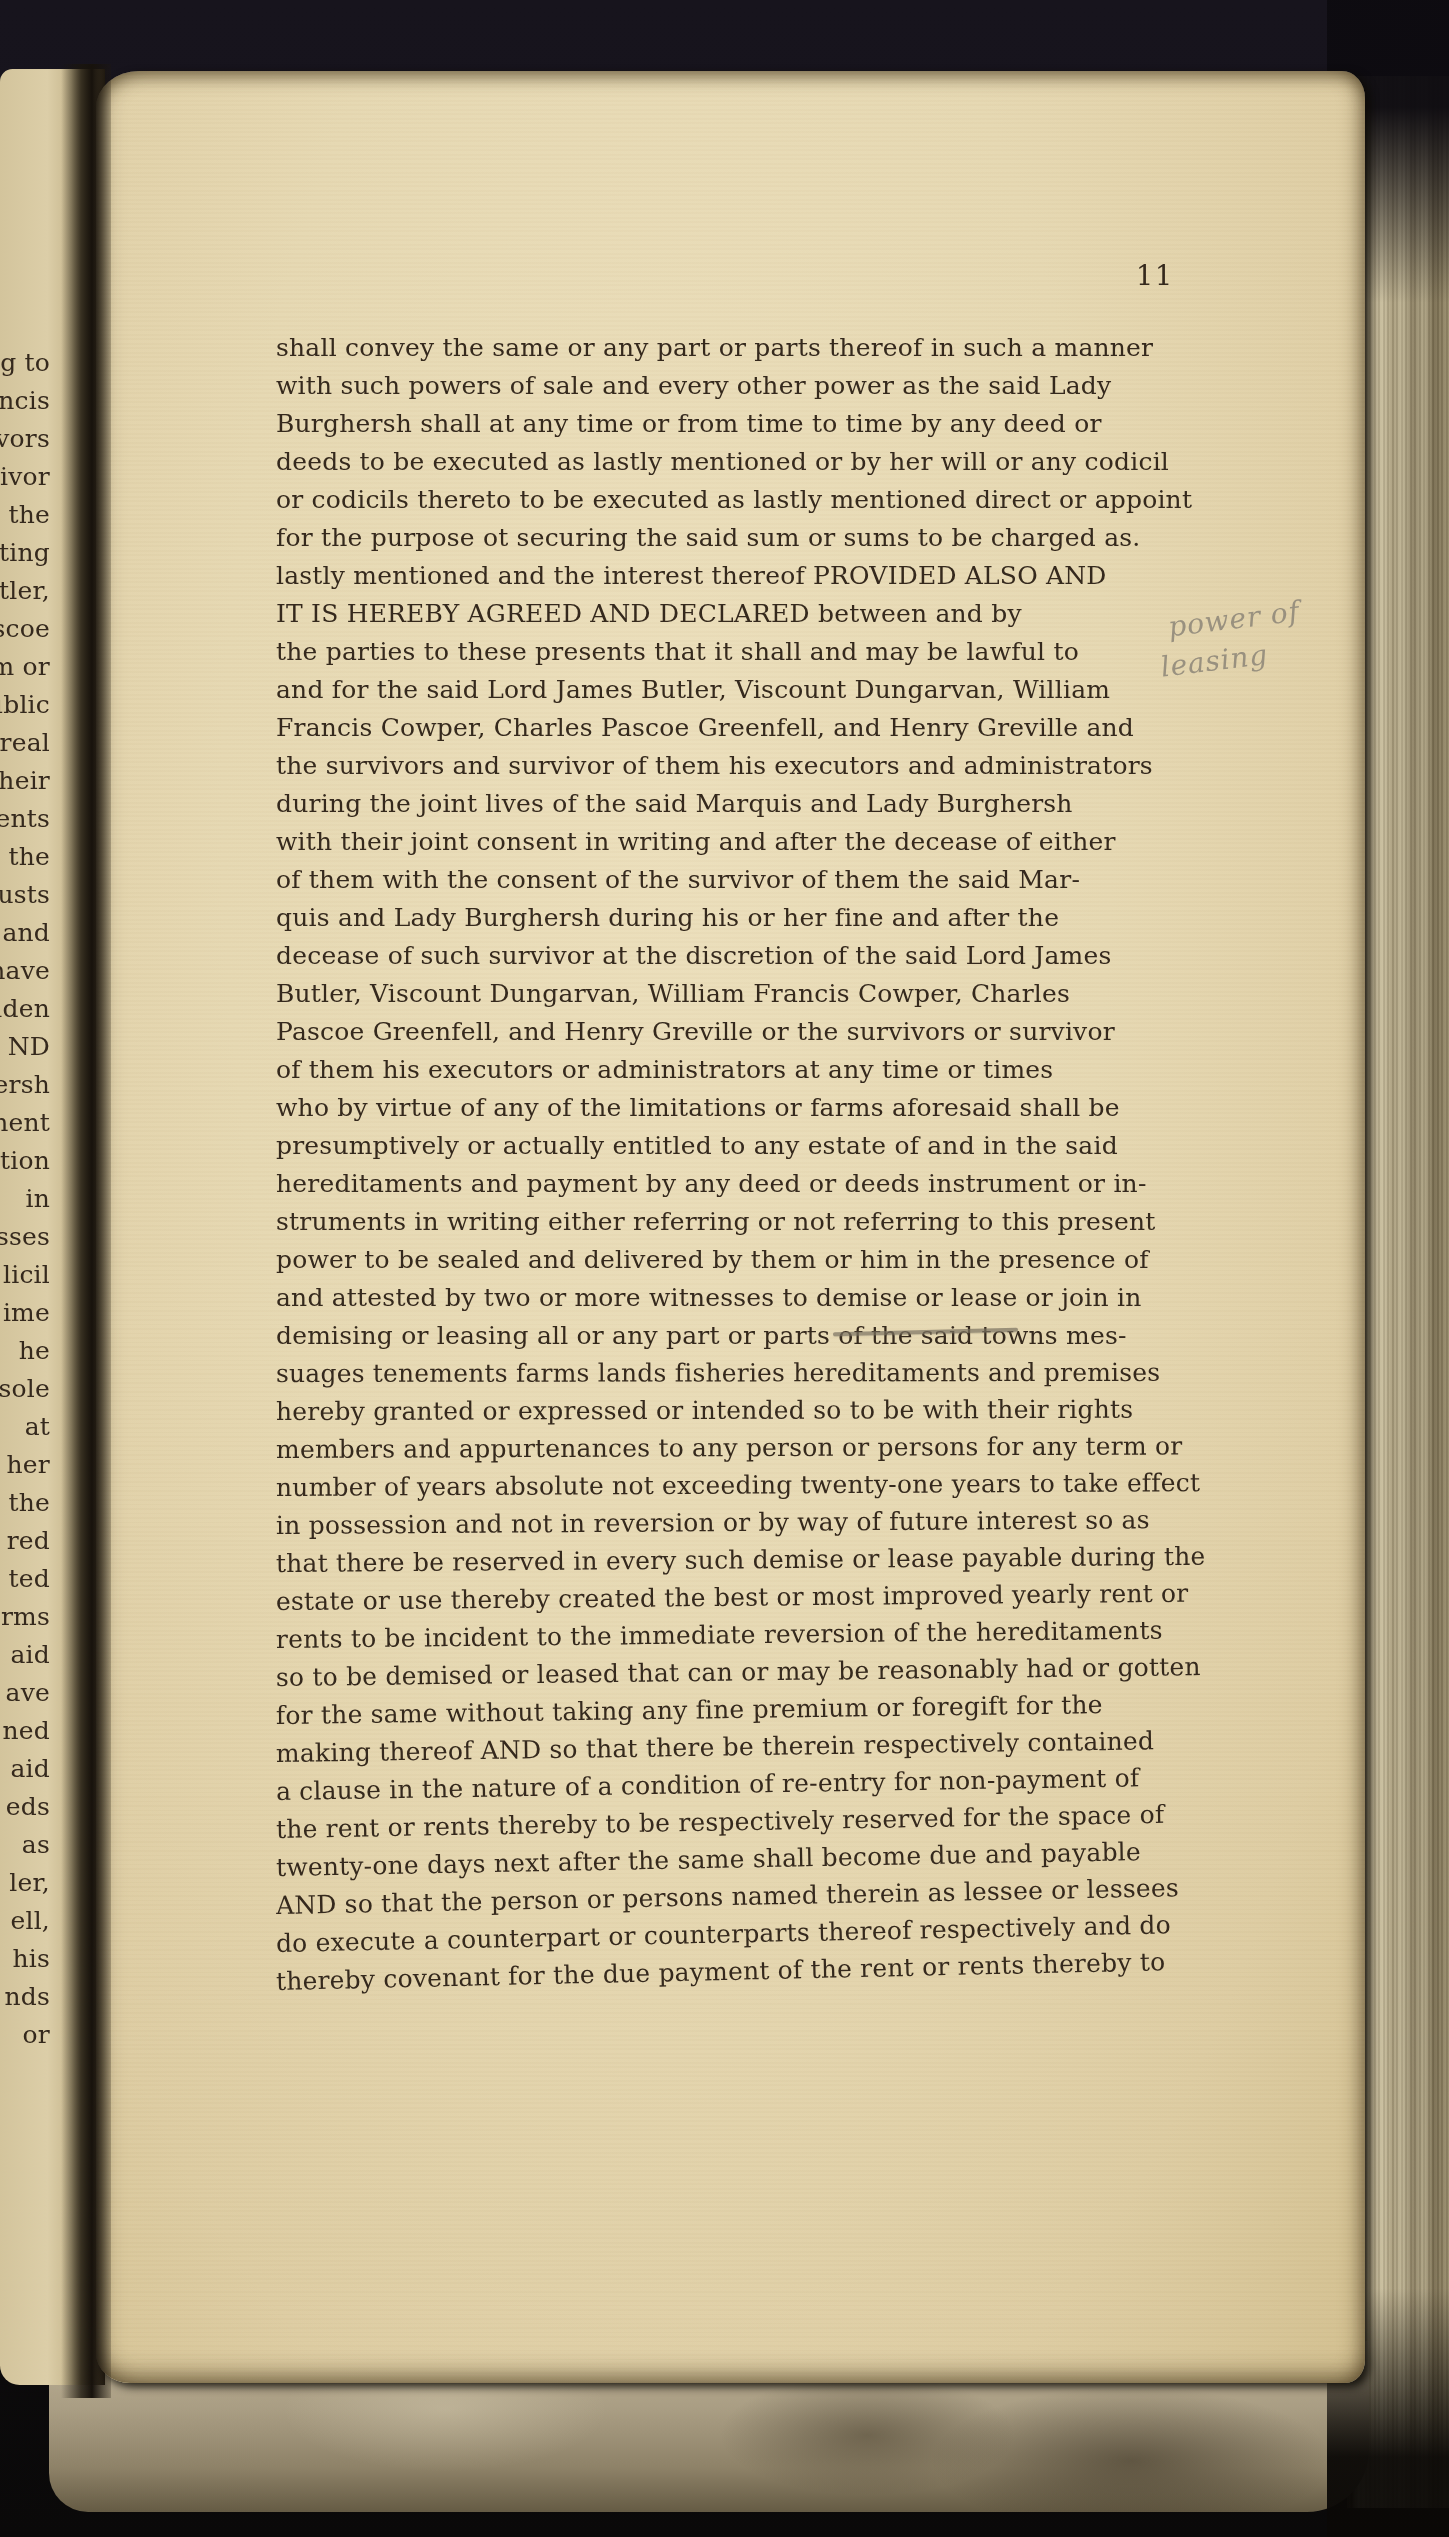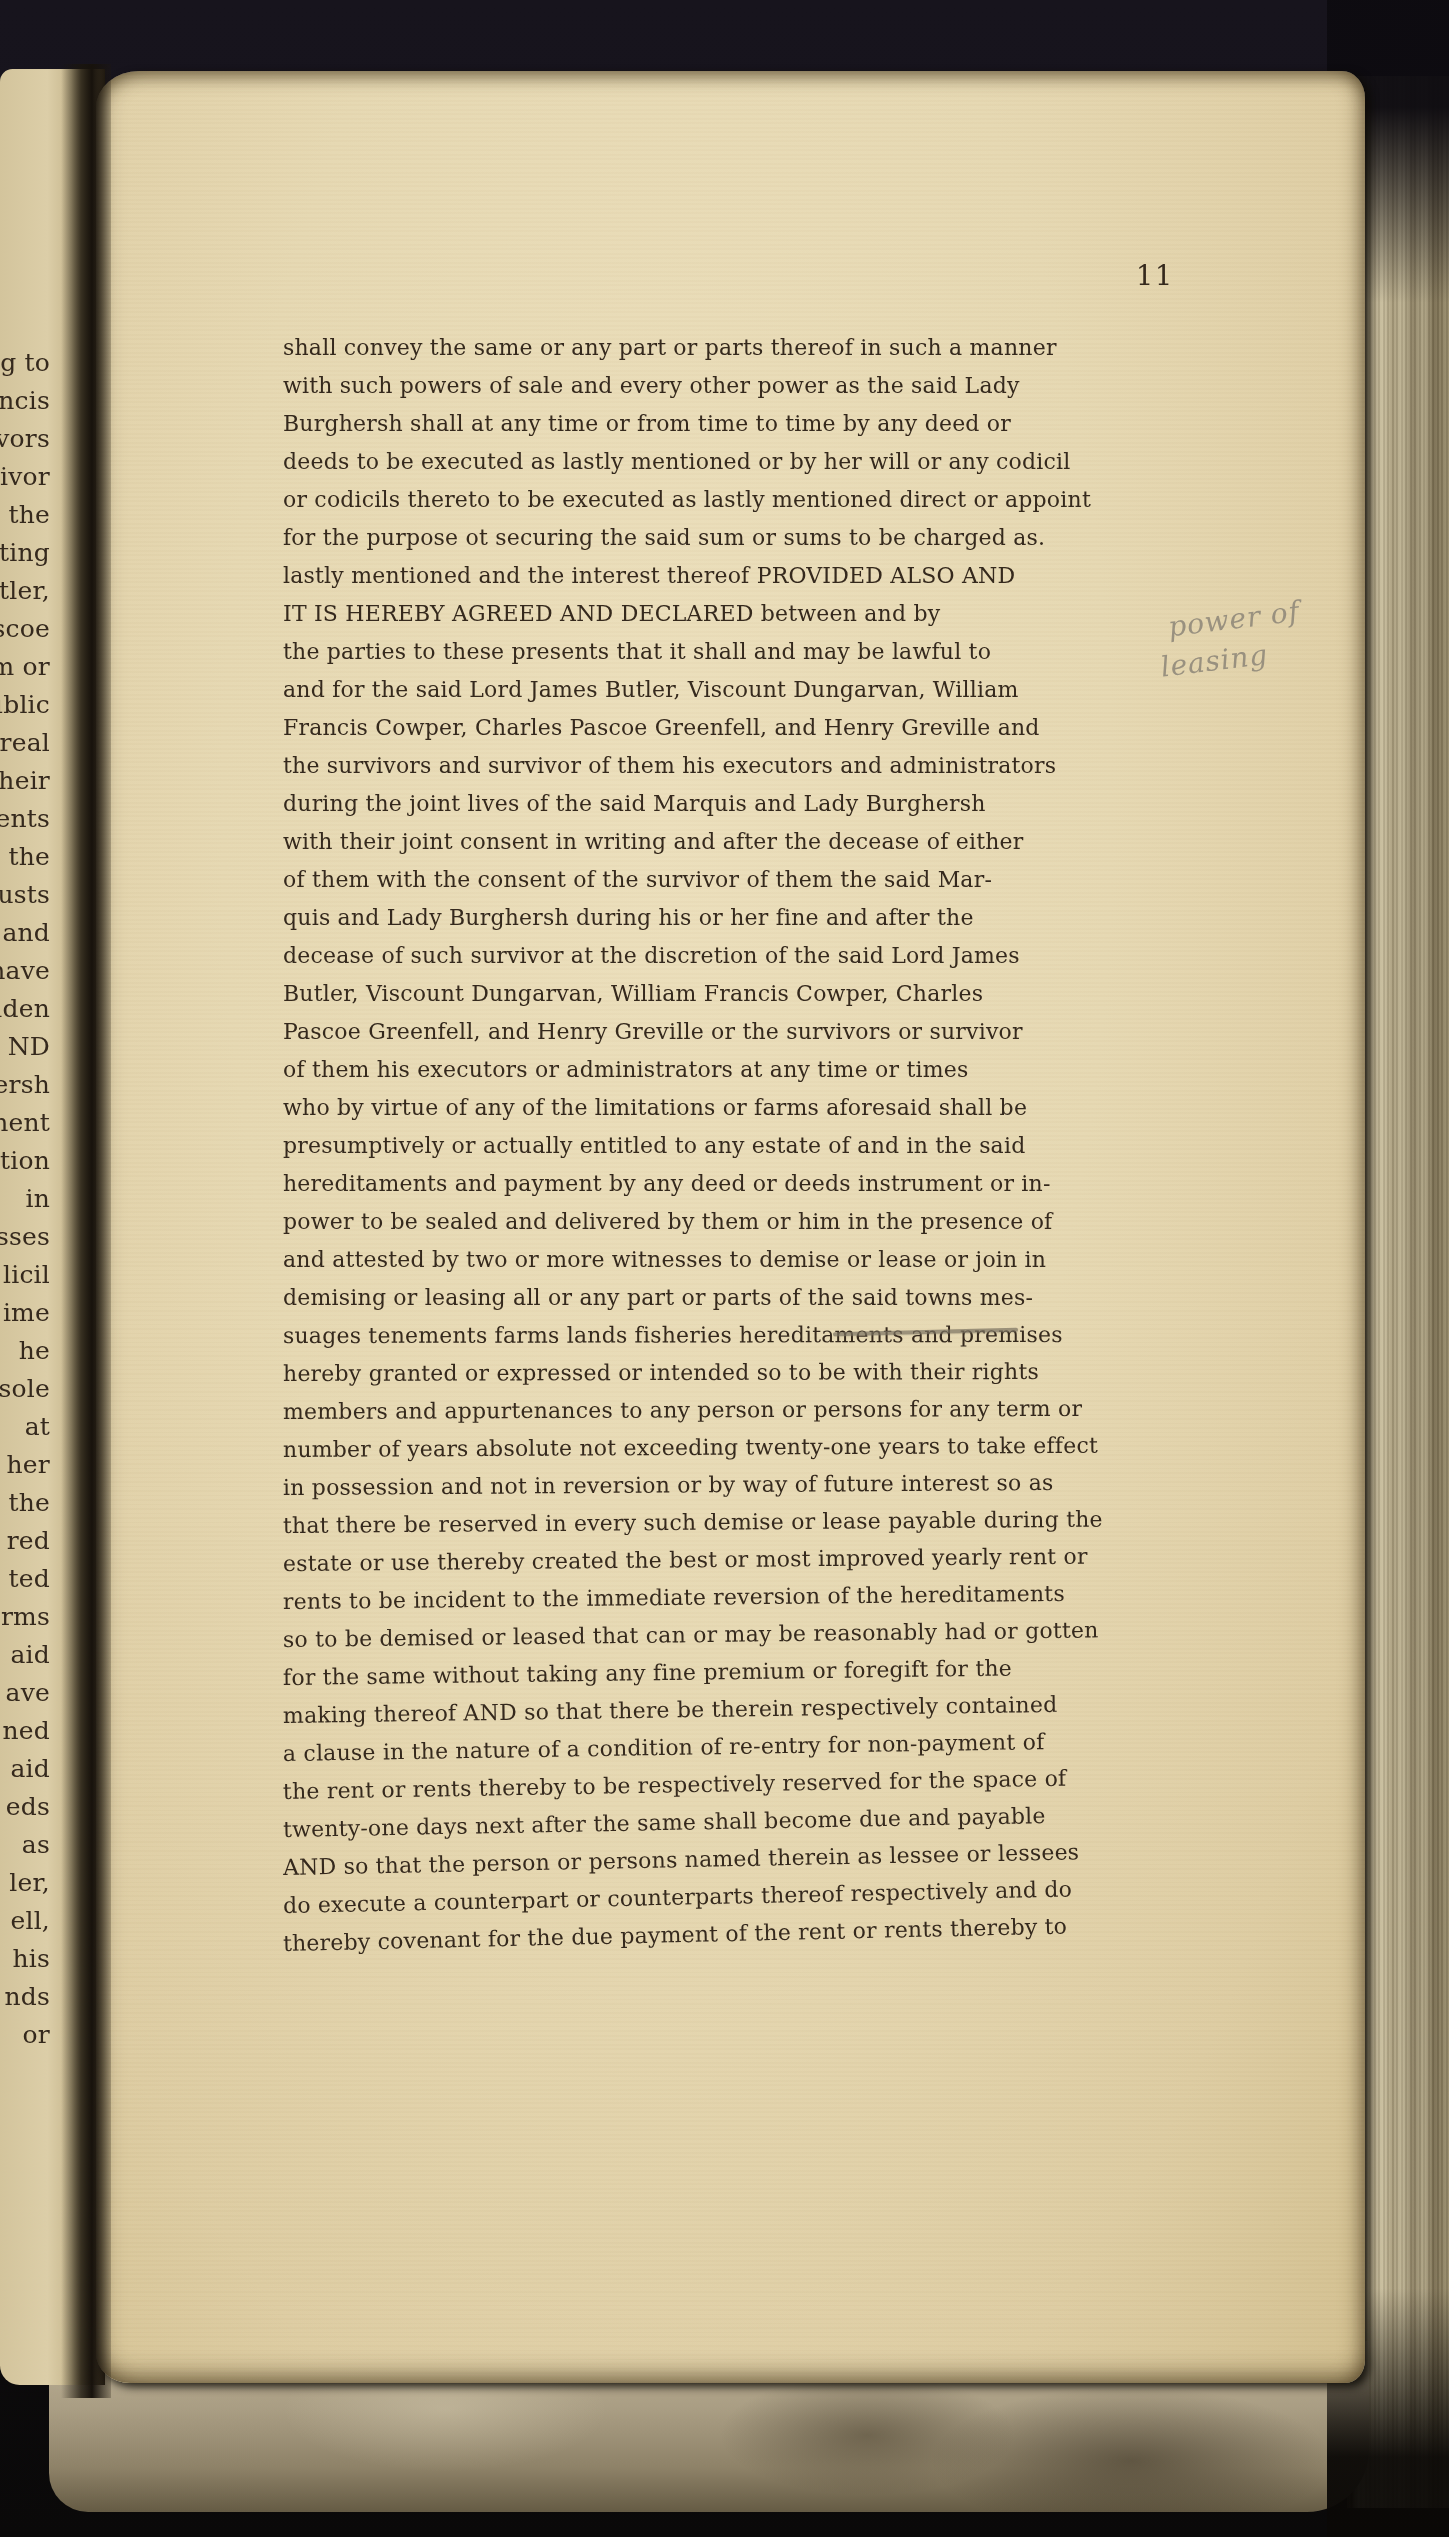--- a/index.html
+++ b/index.html
@@ -63,22 +63,22 @@
       inset -14.3px 0 21.4px -10.7px rgba(62,46,20,.55),
       inset 16px 0 23px -12.5px rgba(52,39,18,.50),
       inset 0 -18px 23px -10.7px rgba(62,46,20,.58),
       4.5px 3.6px 8px rgba(12,9,5,.85);
   }
   #page-number{
     position:absolute;left:187px;top:189px;width:891px;text-align:right;
     color:var(--ink);font-size:27px;letter-spacing:1.8px;
   }
   #body-text{
-    position:absolute;left:187px;top:258px;width:891px;
-    color:var(--ink);font-size:22px;line-height:38px;letter-spacing:0.2px;
+    position:absolute;left:180px;top:258px;width:891px;
+    color:var(--ink);font-size:25px;line-height:38px;letter-spacing:0.2px;
   }
   .text-line{
     text-align:justify;text-align-last:justify;-moz-text-align-last:justify;
     transform-origin:left center;height:38px;overflow:visible;white-space:nowrap;
   }
   
   .text-line::after{content:"";display:inline-block;width:100%;}
   .text-line{display:block;}
   
   #margin-note{
@@ -177,20 +177,21 @@
         <div class="text-line">with their joint consent in writing and after the decease of either</div>
         <div class="text-line">of them with the consent of the survivor of them the said Mar-</div>
         <div class="text-line">quis and Lady Burghersh during his or her fine and after the</div>
         <div class="text-line">decease of such survivor at the discretion of the said Lord James</div>
         <div class="text-line">Butler, Viscount Dungarvan, William Francis Cowper, Charles</div>
         <div class="text-line">Pascoe Greenfell, and Henry Greville or the survivors or survivor</div>
         <div class="text-line">of them his executors or administrators at any time or times</div>
         <div class="text-line">who by virtue of any of the limitations or farms aforesaid shall be</div>
         <div class="text-line">presumptively or actually entitled to any estate of and in the said</div>
         <div class="text-line">hereditaments and payment by any deed or deeds instrument or in-</div>
+        <div class="text-line">struments in writing either referring or not referring to this present</div>
         <div class="text-line">power to be sealed and delivered by them or him in the presence of</div>
         <div class="text-line">and attested by two or more witnesses to demise or lease or join in</div>
         <div class="text-line">demising or leasing all or any part or parts of the said towns mes-</div>
         <div class="text-line" style="transform: rotate(-0.075deg);">suages tenements farms lands fisheries hereditaments and premises</div>
         <div class="text-line" style="transform: rotate(-0.15deg);">hereby granted or expressed or intended so to be with their rights</div>
         <div class="text-line" style="transform: rotate(-0.225deg);">members and appurtenances to any person or persons for any term or</div>
         <div class="text-line" style="transform: rotate(-0.3deg);">number of years absolute not exceeding twenty-one years to take effect</div>
         <div class="text-line" style="transform: rotate(-0.375deg);">in possession and not in reversion or by way of future interest so as</div>
         <div class="text-line" style="transform: rotate(-0.45deg);">that there be reserved in every such demise or lease payable during the</div>
         <div class="text-line" style="transform: rotate(-0.525deg);">estate or use thereby created the best or most improved yearly rent or</div>

